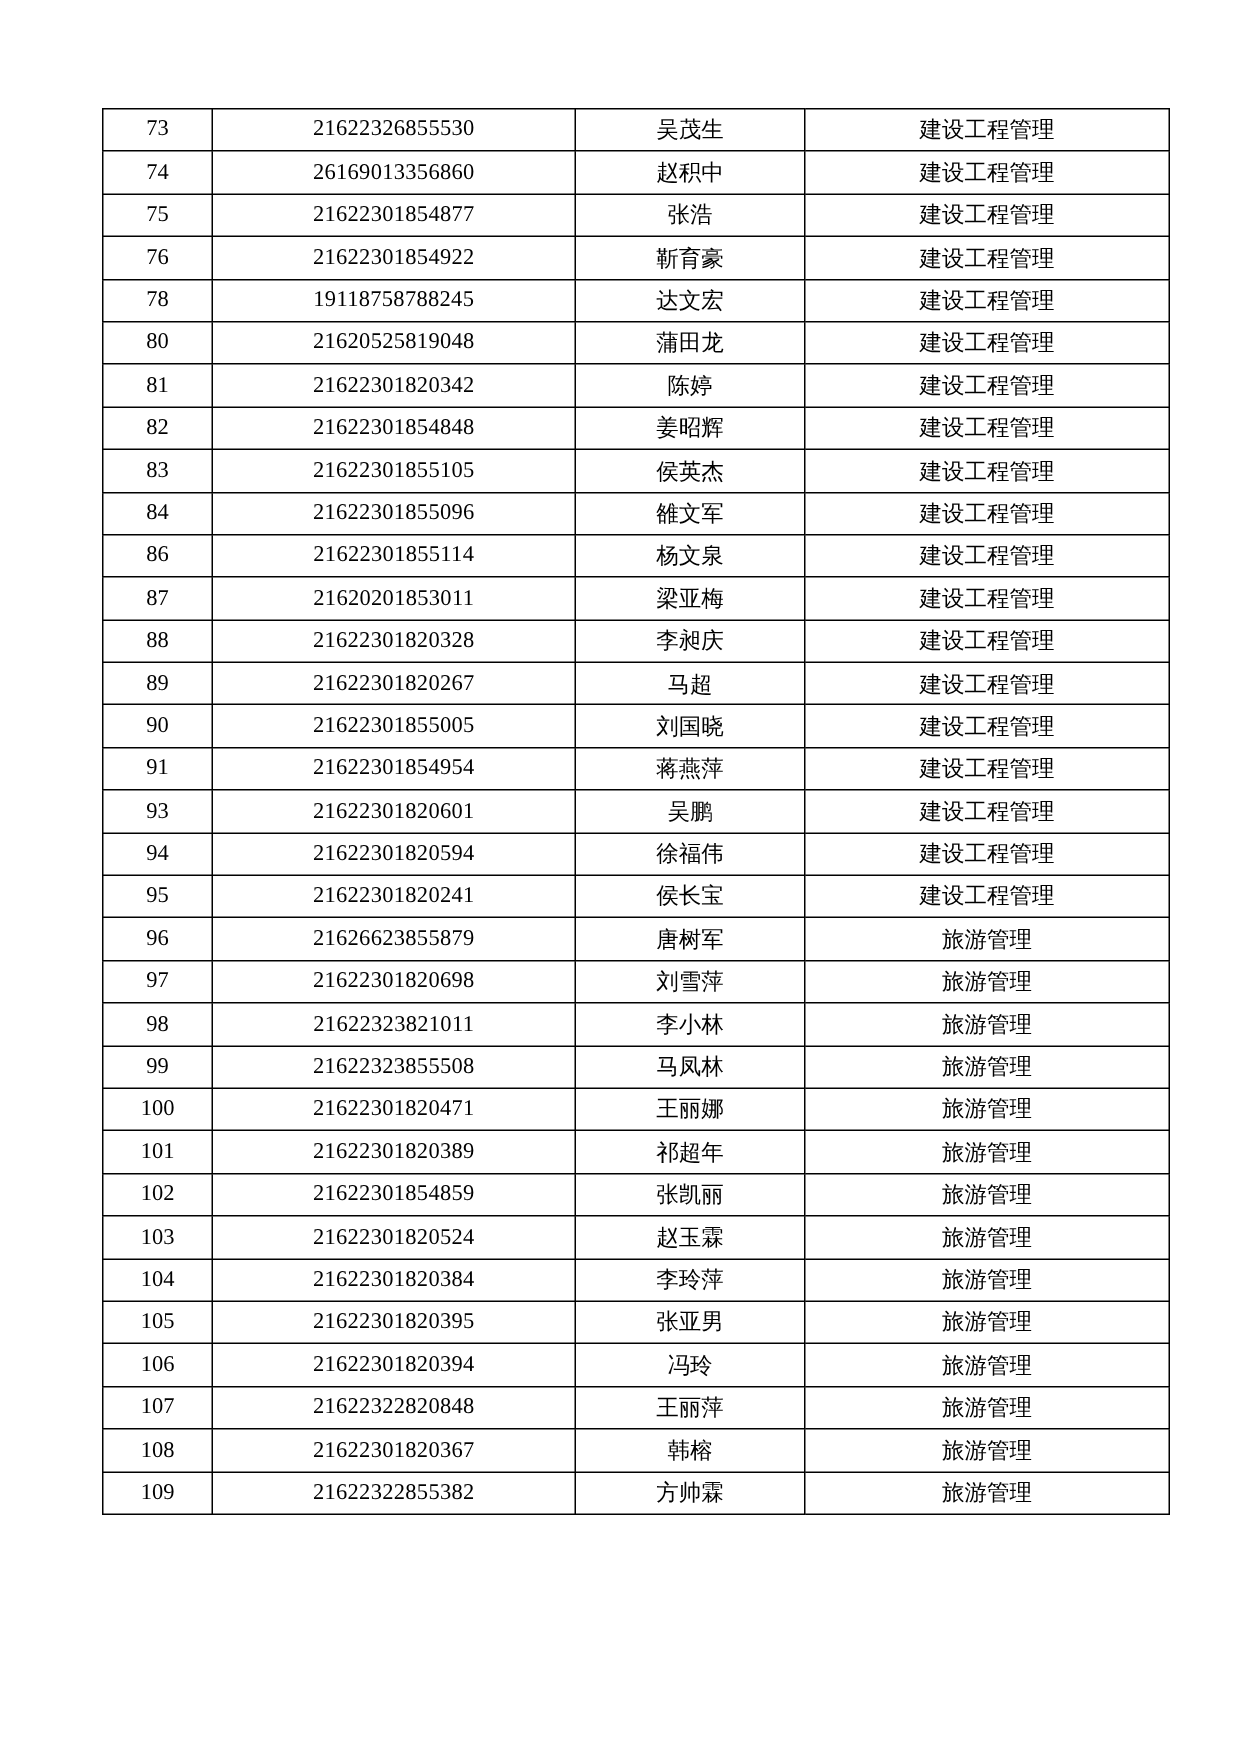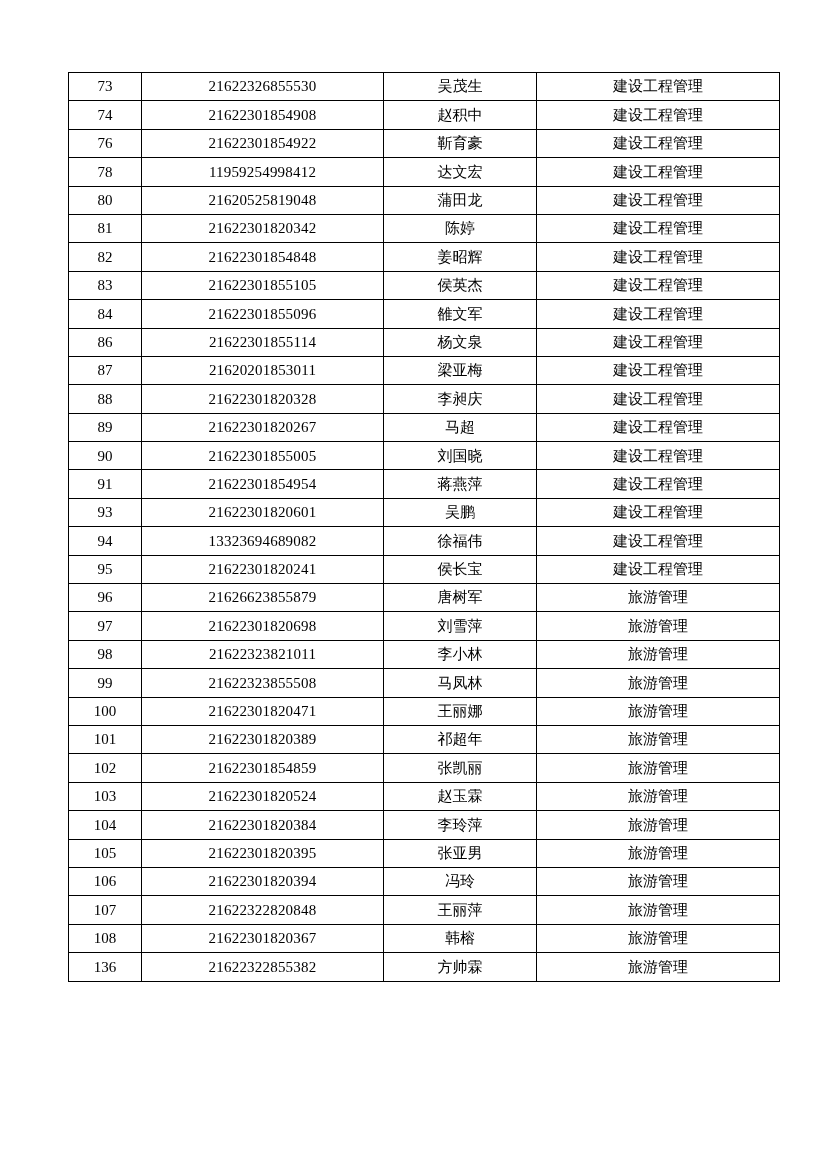--- a/index.html
+++ b/index.html
@@ -51,33 +51,39 @@
   <table class="roster">
     <tbody>
         <tr>
           <td class="col-seq">73</td>
           <td class="col-id">21622326855530</td>
           <td class="col-name">吴茂生</td>
           <td class="col-major">建设工程管理</td>
         </tr>
         <tr>
           <td class="col-seq">74</td>
-          <td class="col-id">21622301854908</td>
+          <td class="col-id">26169013356860</td>
           <td class="col-name">赵积中</td>
+          <td class="col-major">建设工程管理</td>
+        </tr>
+        <tr>
+          <td class="col-seq">75</td>
+          <td class="col-id">21622301854877</td>
+          <td class="col-name">张浩</td>
           <td class="col-major">建设工程管理</td>
         </tr>
         <tr>
           <td class="col-seq">76</td>
           <td class="col-id">21622301854922</td>
           <td class="col-name">靳育豪</td>
           <td class="col-major">建设工程管理</td>
         </tr>
         <tr>
           <td class="col-seq">78</td>
-          <td class="col-id">11959254998412</td>
+          <td class="col-id">19118758788245</td>
           <td class="col-name">达文宏</td>
           <td class="col-major">建设工程管理</td>
         </tr>
         <tr>
           <td class="col-seq">80</td>
           <td class="col-id">21620525819048</td>
           <td class="col-name">蒲田龙</td>
           <td class="col-major">建设工程管理</td>
         </tr>
         <tr>
@@ -141,21 +147,21 @@
           <td class="col-major">建设工程管理</td>
         </tr>
         <tr>
           <td class="col-seq">93</td>
           <td class="col-id">21622301820601</td>
           <td class="col-name">吴鹏</td>
           <td class="col-major">建设工程管理</td>
         </tr>
         <tr>
           <td class="col-seq">94</td>
-          <td class="col-id">13323694689082</td>
+          <td class="col-id">21622301820594</td>
           <td class="col-name">徐福伟</td>
           <td class="col-major">建设工程管理</td>
         </tr>
         <tr>
           <td class="col-seq">95</td>
           <td class="col-id">21622301820241</td>
           <td class="col-name">侯长宝</td>
           <td class="col-major">建设工程管理</td>
         </tr>
         <tr>
@@ -230,20 +236,20 @@
           <td class="col-name">王丽萍</td>
           <td class="col-major">旅游管理</td>
         </tr>
         <tr>
           <td class="col-seq">108</td>
           <td class="col-id">21622301820367</td>
           <td class="col-name">韩榕</td>
           <td class="col-major">旅游管理</td>
         </tr>
         <tr>
-          <td class="col-seq">136</td>
+          <td class="col-seq">109</td>
           <td class="col-id">21622322855382</td>
           <td class="col-name">方帅霖</td>
           <td class="col-major">旅游管理</td>
         </tr>
       </tbody>
   </table>
 </div>
 
 </body></html>

